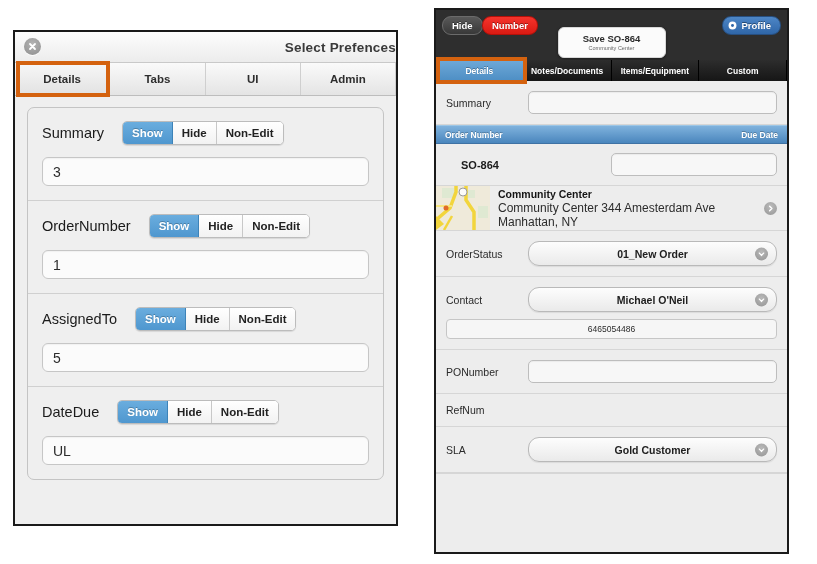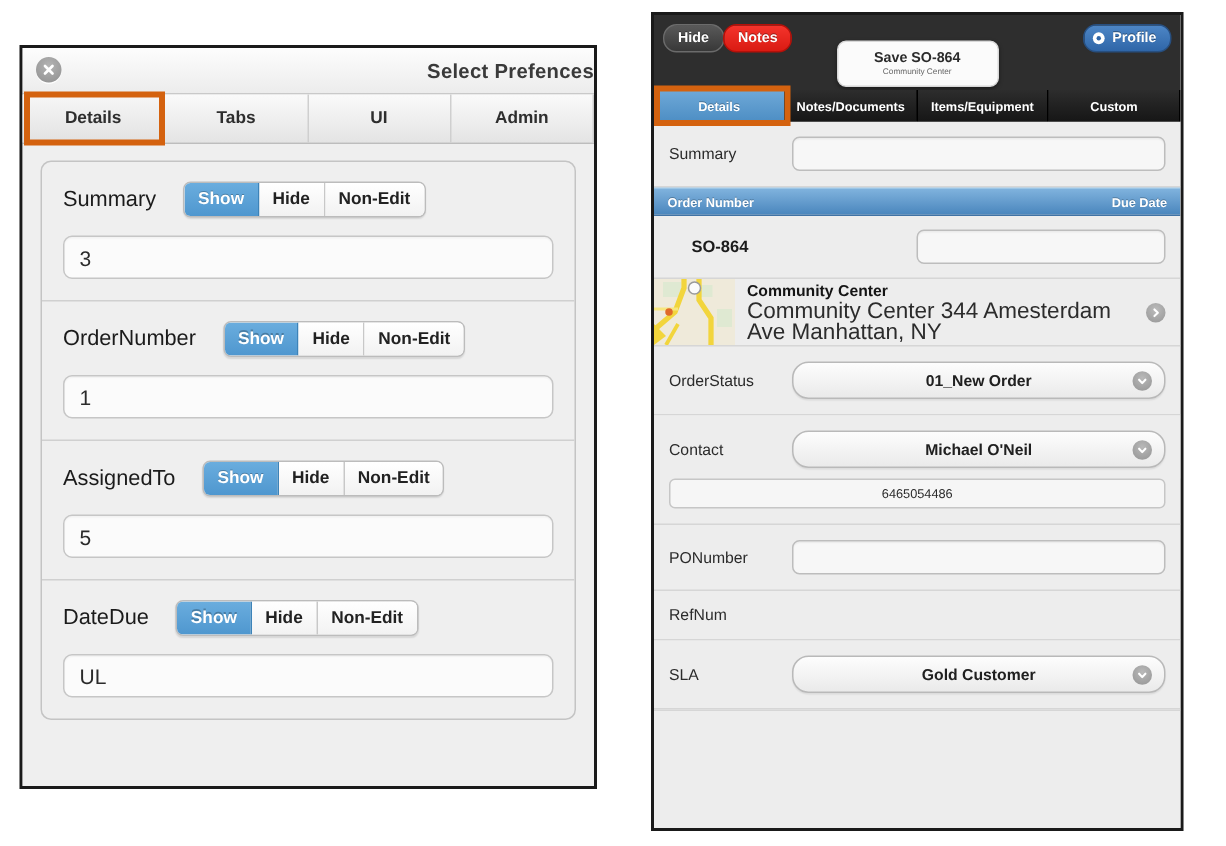--- a/index.html
+++ b/index.html
@@ -192,21 +192,21 @@
 
   .map-row{
     display:flex;align-items:center;padding:0 10px 0 0;background:#ededed;
     border-bottom:1px solid #d6d6d6;border-top:1px solid #d6d6d6;position:relative;
   }
   .map-thumb{
     flex:0 0 54px;width:54px;height:44px;overflow:hidden;position:relative;background:#eeead9;
   }
   .map-text{flex:1;padding:0 8px;}
   .map-title{font-size:10.5px;font-weight:bold;color:#151515;line-height:14px;}
-  .map-addr{font-size:15px;color:#2c2c2c;line-height:14px;}
+  .map-addr{font-size:12px;color:#2c2c2c;line-height:14px;}
   .disclosure{
     width:13px;height:13px;border-radius:50%;flex:0 0 13px;
     background:radial-gradient(circle at 50% 35%,#bcbcbc 0%,#9f9f9f 75%,#909090 100%);
     display:flex;align-items:center;justify-content:center;
   }
 
   .contact-sub{
     display:flex;margin:0 10px 10px 10px;border:1px solid #c6c6c6;border-radius:4px;
     overflow:hidden;background:#f6f6f6;height:18px;
   }
@@ -293,21 +293,21 @@
       </div>
 
     </div>
   </div>
 </div>
 
 <div id="right-panel">
 
   <div class="rp-topbar">
     <div class="pill pill-home">Hide</div>
-    <div class="pill pill-cancel">Notes</div>
+    <div class="pill pill-cancel">Number</div>
     <div class="pill pill-profile">
       <span class="gear-icon">
         <svg width="9" height="9" viewBox="0 0 16 16" aria-hidden="true">
           <circle cx="8" cy="8" r="7" fill="#ffffff"></circle>
           <circle cx="8" cy="8" r="2.6" fill="#2f66a8"></circle>
         </svg>
       </span>
       <span>Profile</span>
     </div>
     <div class="save-card">

